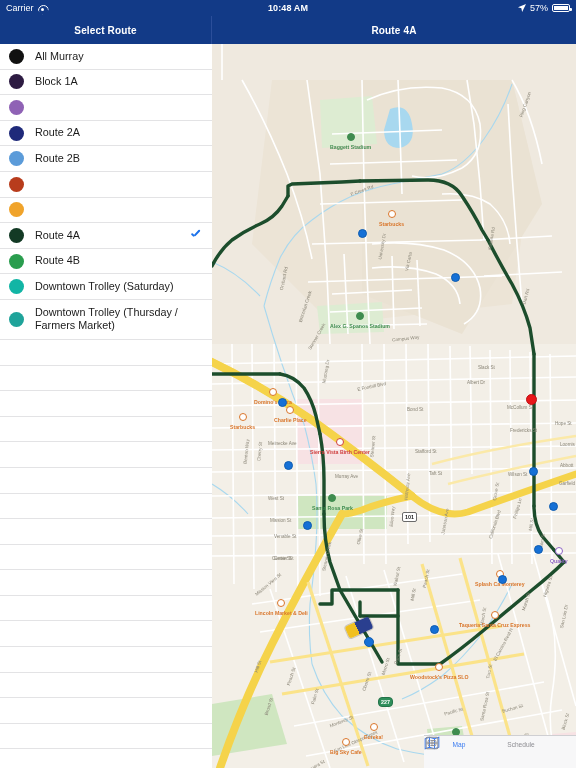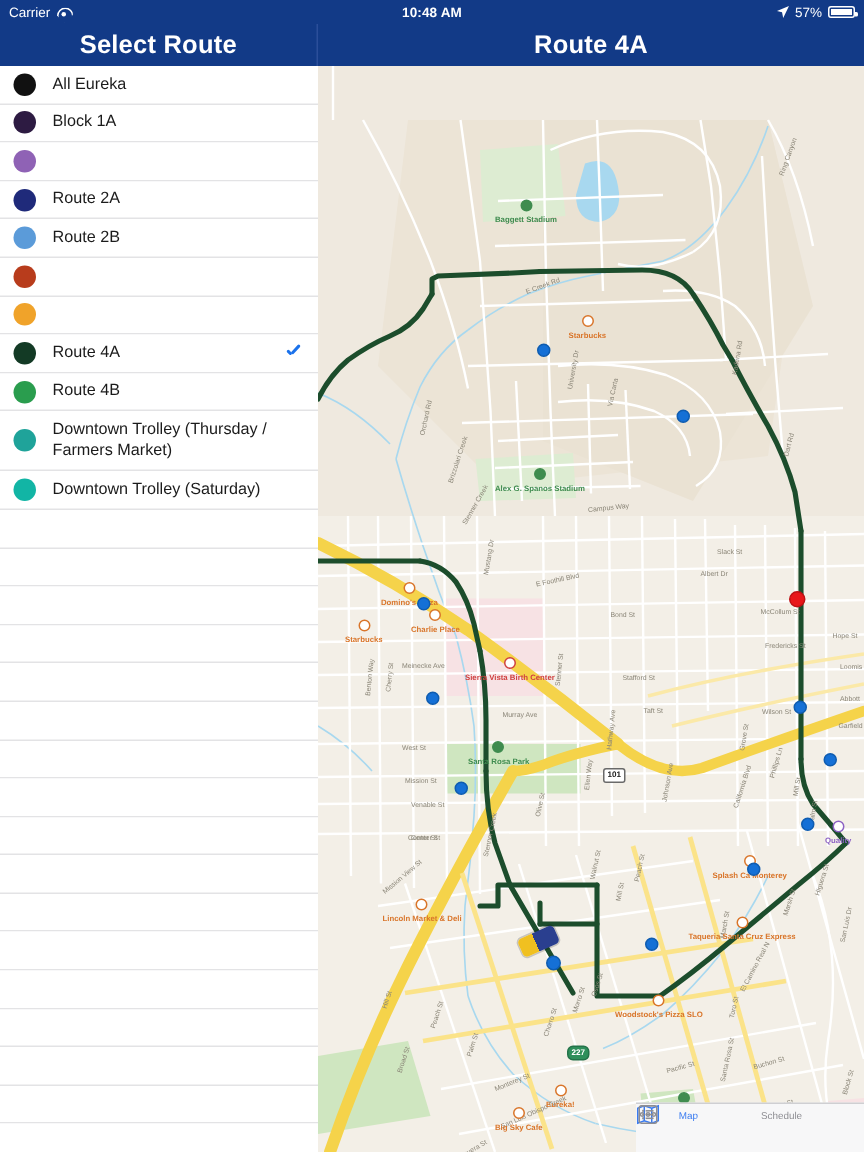--- a/index.html
+++ b/index.html
@@ -40,21 +40,21 @@
     position:relative;
   }
   .battery::before{ content:""; position:absolute; left:1px; top:1px; bottom:1px; right:1px; background:#fff; }
   .battery::after { content:""; position:absolute; right:-3px; top:2.5px; width:2px; height:3px; background:#fff; border-radius:0 1px 1px 0;}
 
   
   .navbar {
     position:absolute; top:16px; height:28px;
     background:#123A87; color:#fff;
     display:flex; align-items:center; justify-content:center;
-    font-size:17px; font-weight:600; letter-spacing:.15px;
+    font-size:10px; font-weight:600; letter-spacing:.15px;
   }
   .navbar.left  { left:0;   width:212px; border-right:1px solid #2b4e9a; }
   .navbar.right { left:212px; width:364px; }
 
   
   .sidebar {
     position:absolute; top:44px; left:0; width:212px; height:724px;
     background:#ffffff; overflow:hidden;
   }
   .row {
@@ -163,21 +163,21 @@
   <div class="navbar left">
     <span>Select Route</span>
   </div>
   <div class="navbar right">
     <span>Route 4A</span>
   </div>
 
   <div class="sidebar" id="sidebar">
       <div class="row">
         <span class="dot" style="background: rgb(17, 17, 17);"></span>
-        <span class="row-label">All Eureka</span>
+        <span class="row-label">All Murray</span>
       </div>
       <div class="row">
         <span class="dot" style="background: rgb(45, 27, 66);"></span>
         <span class="row-label">Block 1A</span>
       </div>
       <div class="row">
         <span class="dot" style="background: rgb(143, 98, 181);"></span>
       </div>
       <div class="row">
         <span class="dot" style="background: rgb(31, 42, 122);"></span>
@@ -195,27 +195,27 @@
       </div>
       <div class="row">
         <span class="dot" style="background: rgb(19, 58, 37);"></span>
         <span class="row-label">Route 4A</span>
         <span class="check"></span>
       </div>
       <div class="row">
         <span class="dot" style="background: rgb(42, 157, 78);"></span>
         <span class="row-label">Route 4B</span>
       </div>
+      <div class="row">
+        <span class="dot" style="background: rgb(18, 181, 165);"></span>
+        <span class="row-label">Downtown Trolley (Saturday)</span>
+      </div>
       <div class="row two-line">
         <span class="dot" style="background: rgb(31, 163, 154);"></span>
         <span class="row-label">Downtown Trolley (Thursday / Farmers Market)</span>
-      </div>
-      <div class="row">
-        <span class="dot" style="background: rgb(18, 181, 165);"></span>
-        <span class="row-label">Downtown Trolley (Saturday)</span>
       </div>
       <div class="row empty"></div>
       <div class="row empty"></div>
       <div class="row empty"></div>
       <div class="row empty"></div>
       <div class="row empty"></div>
       <div class="row empty"></div>
       <div class="row empty"></div>
       <div class="row empty"></div>
       <div class="row empty"></div>

